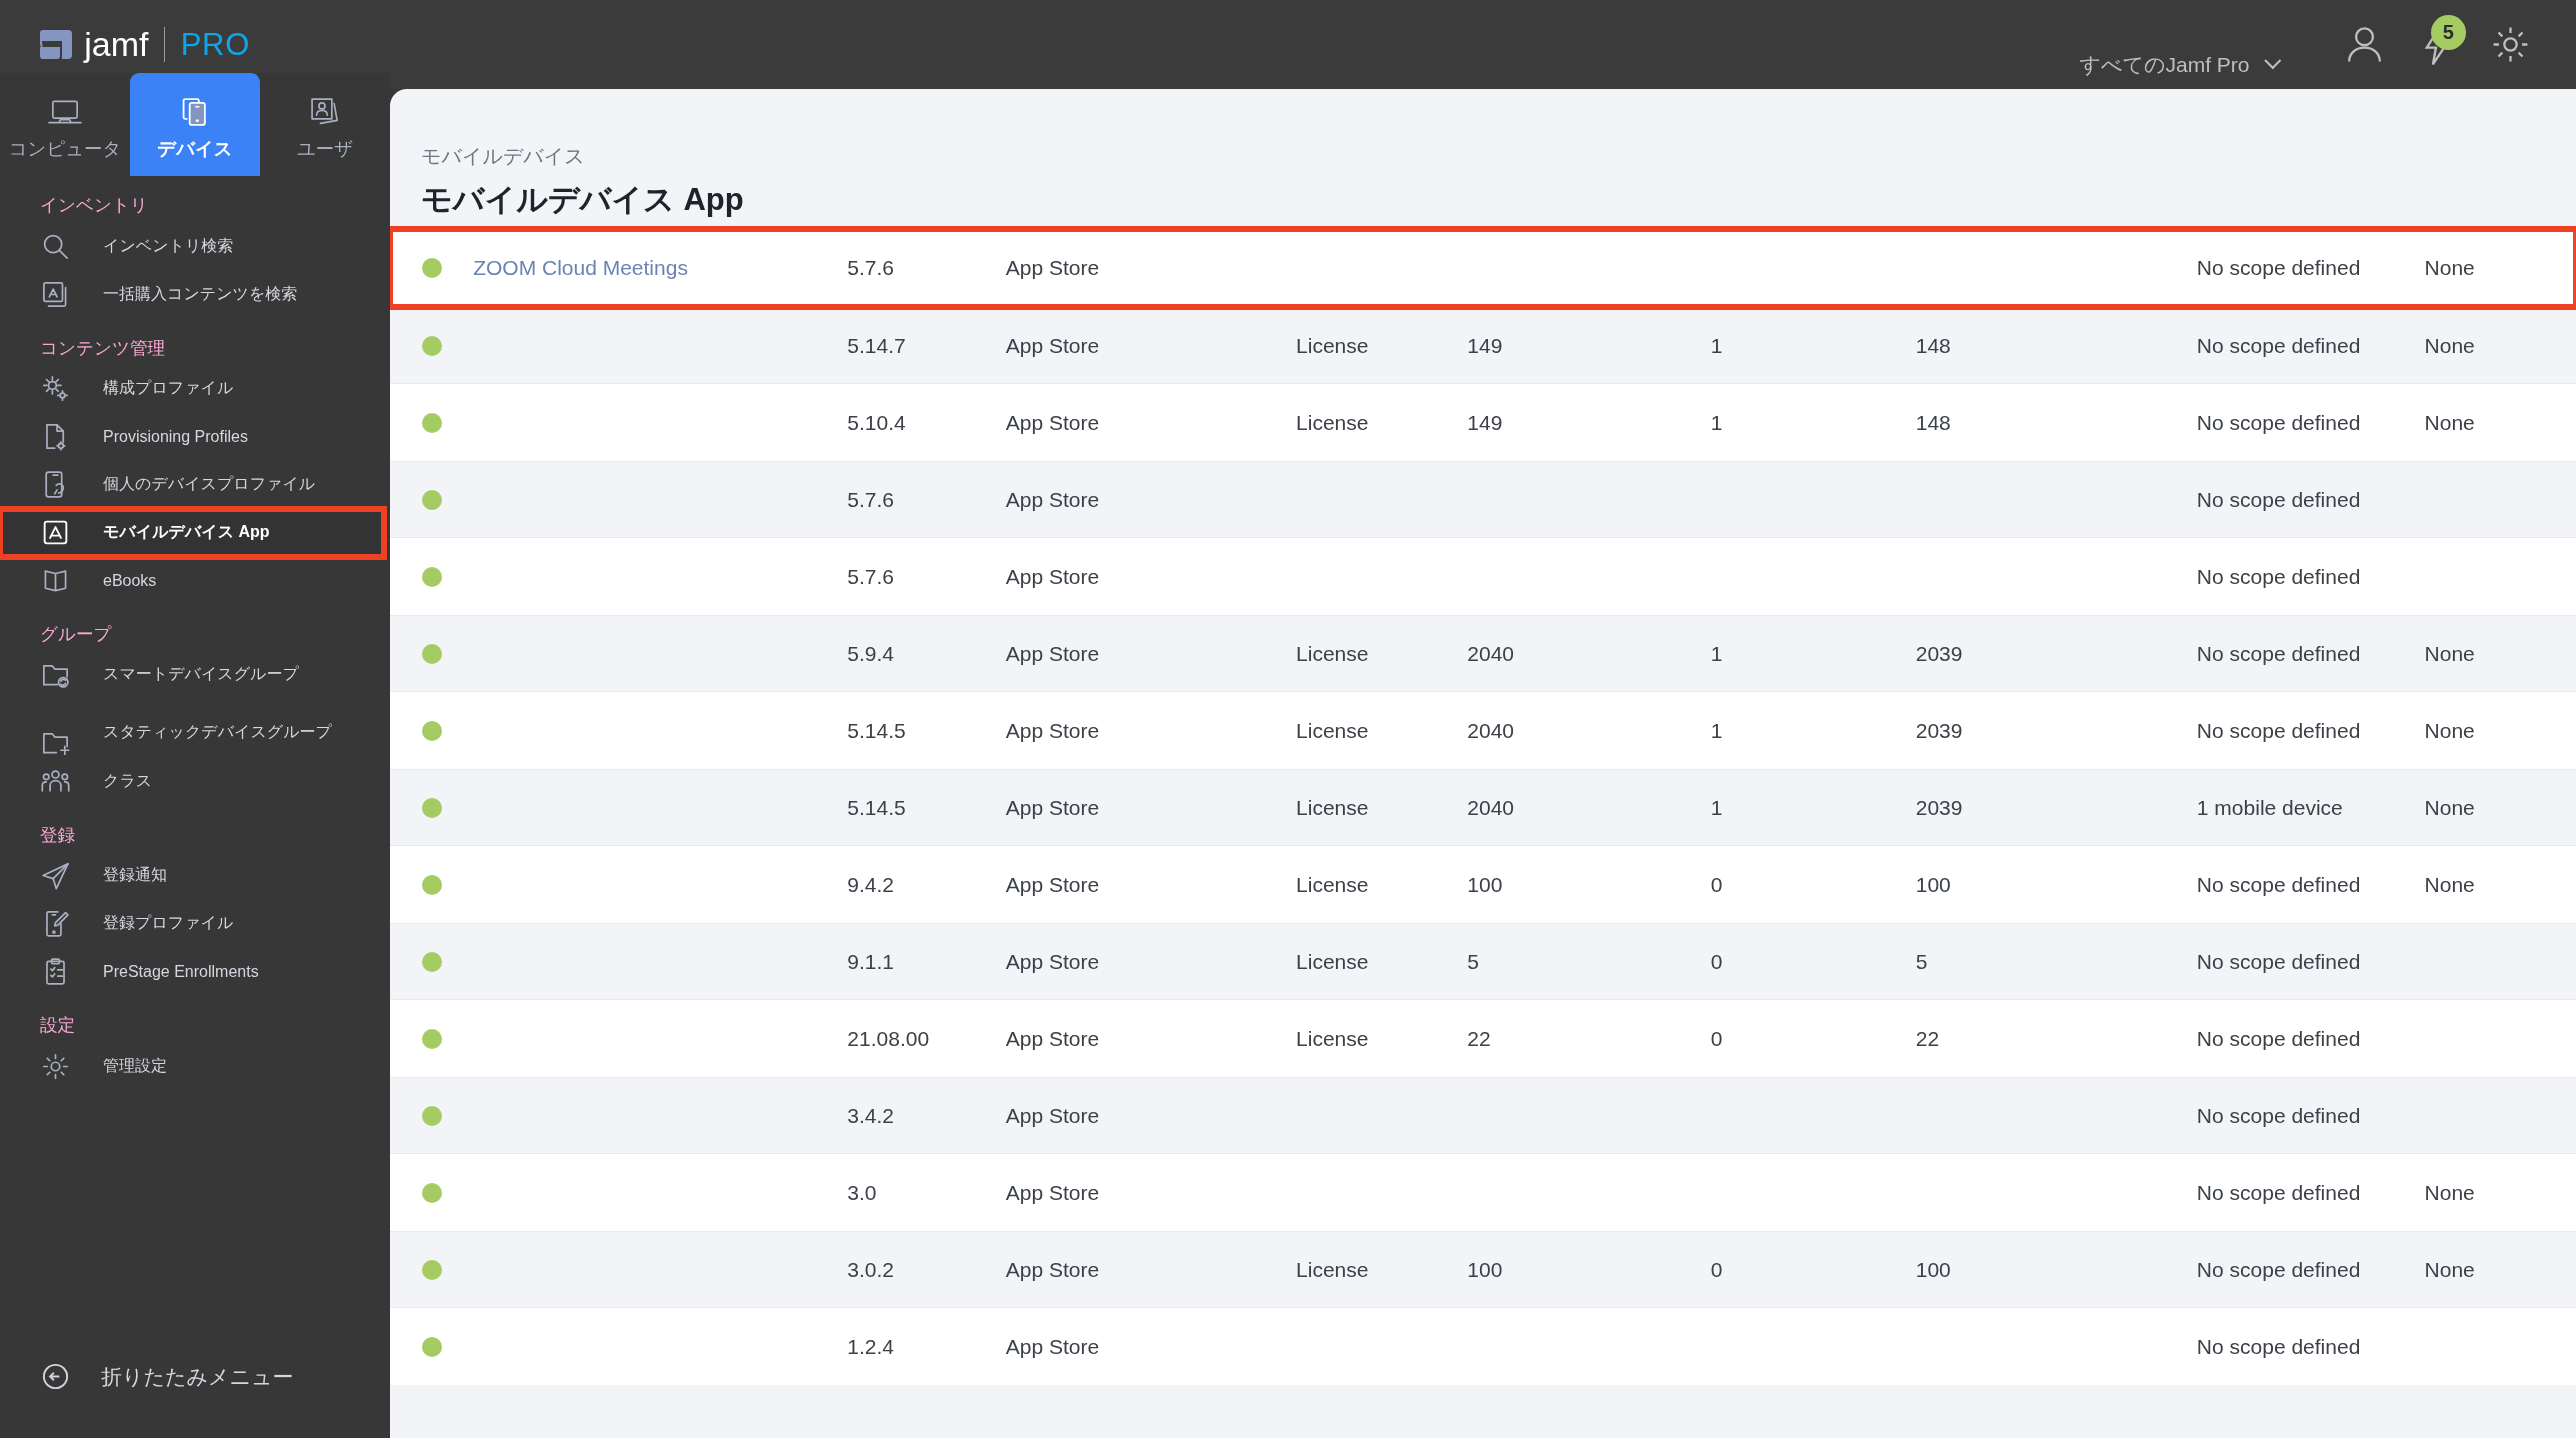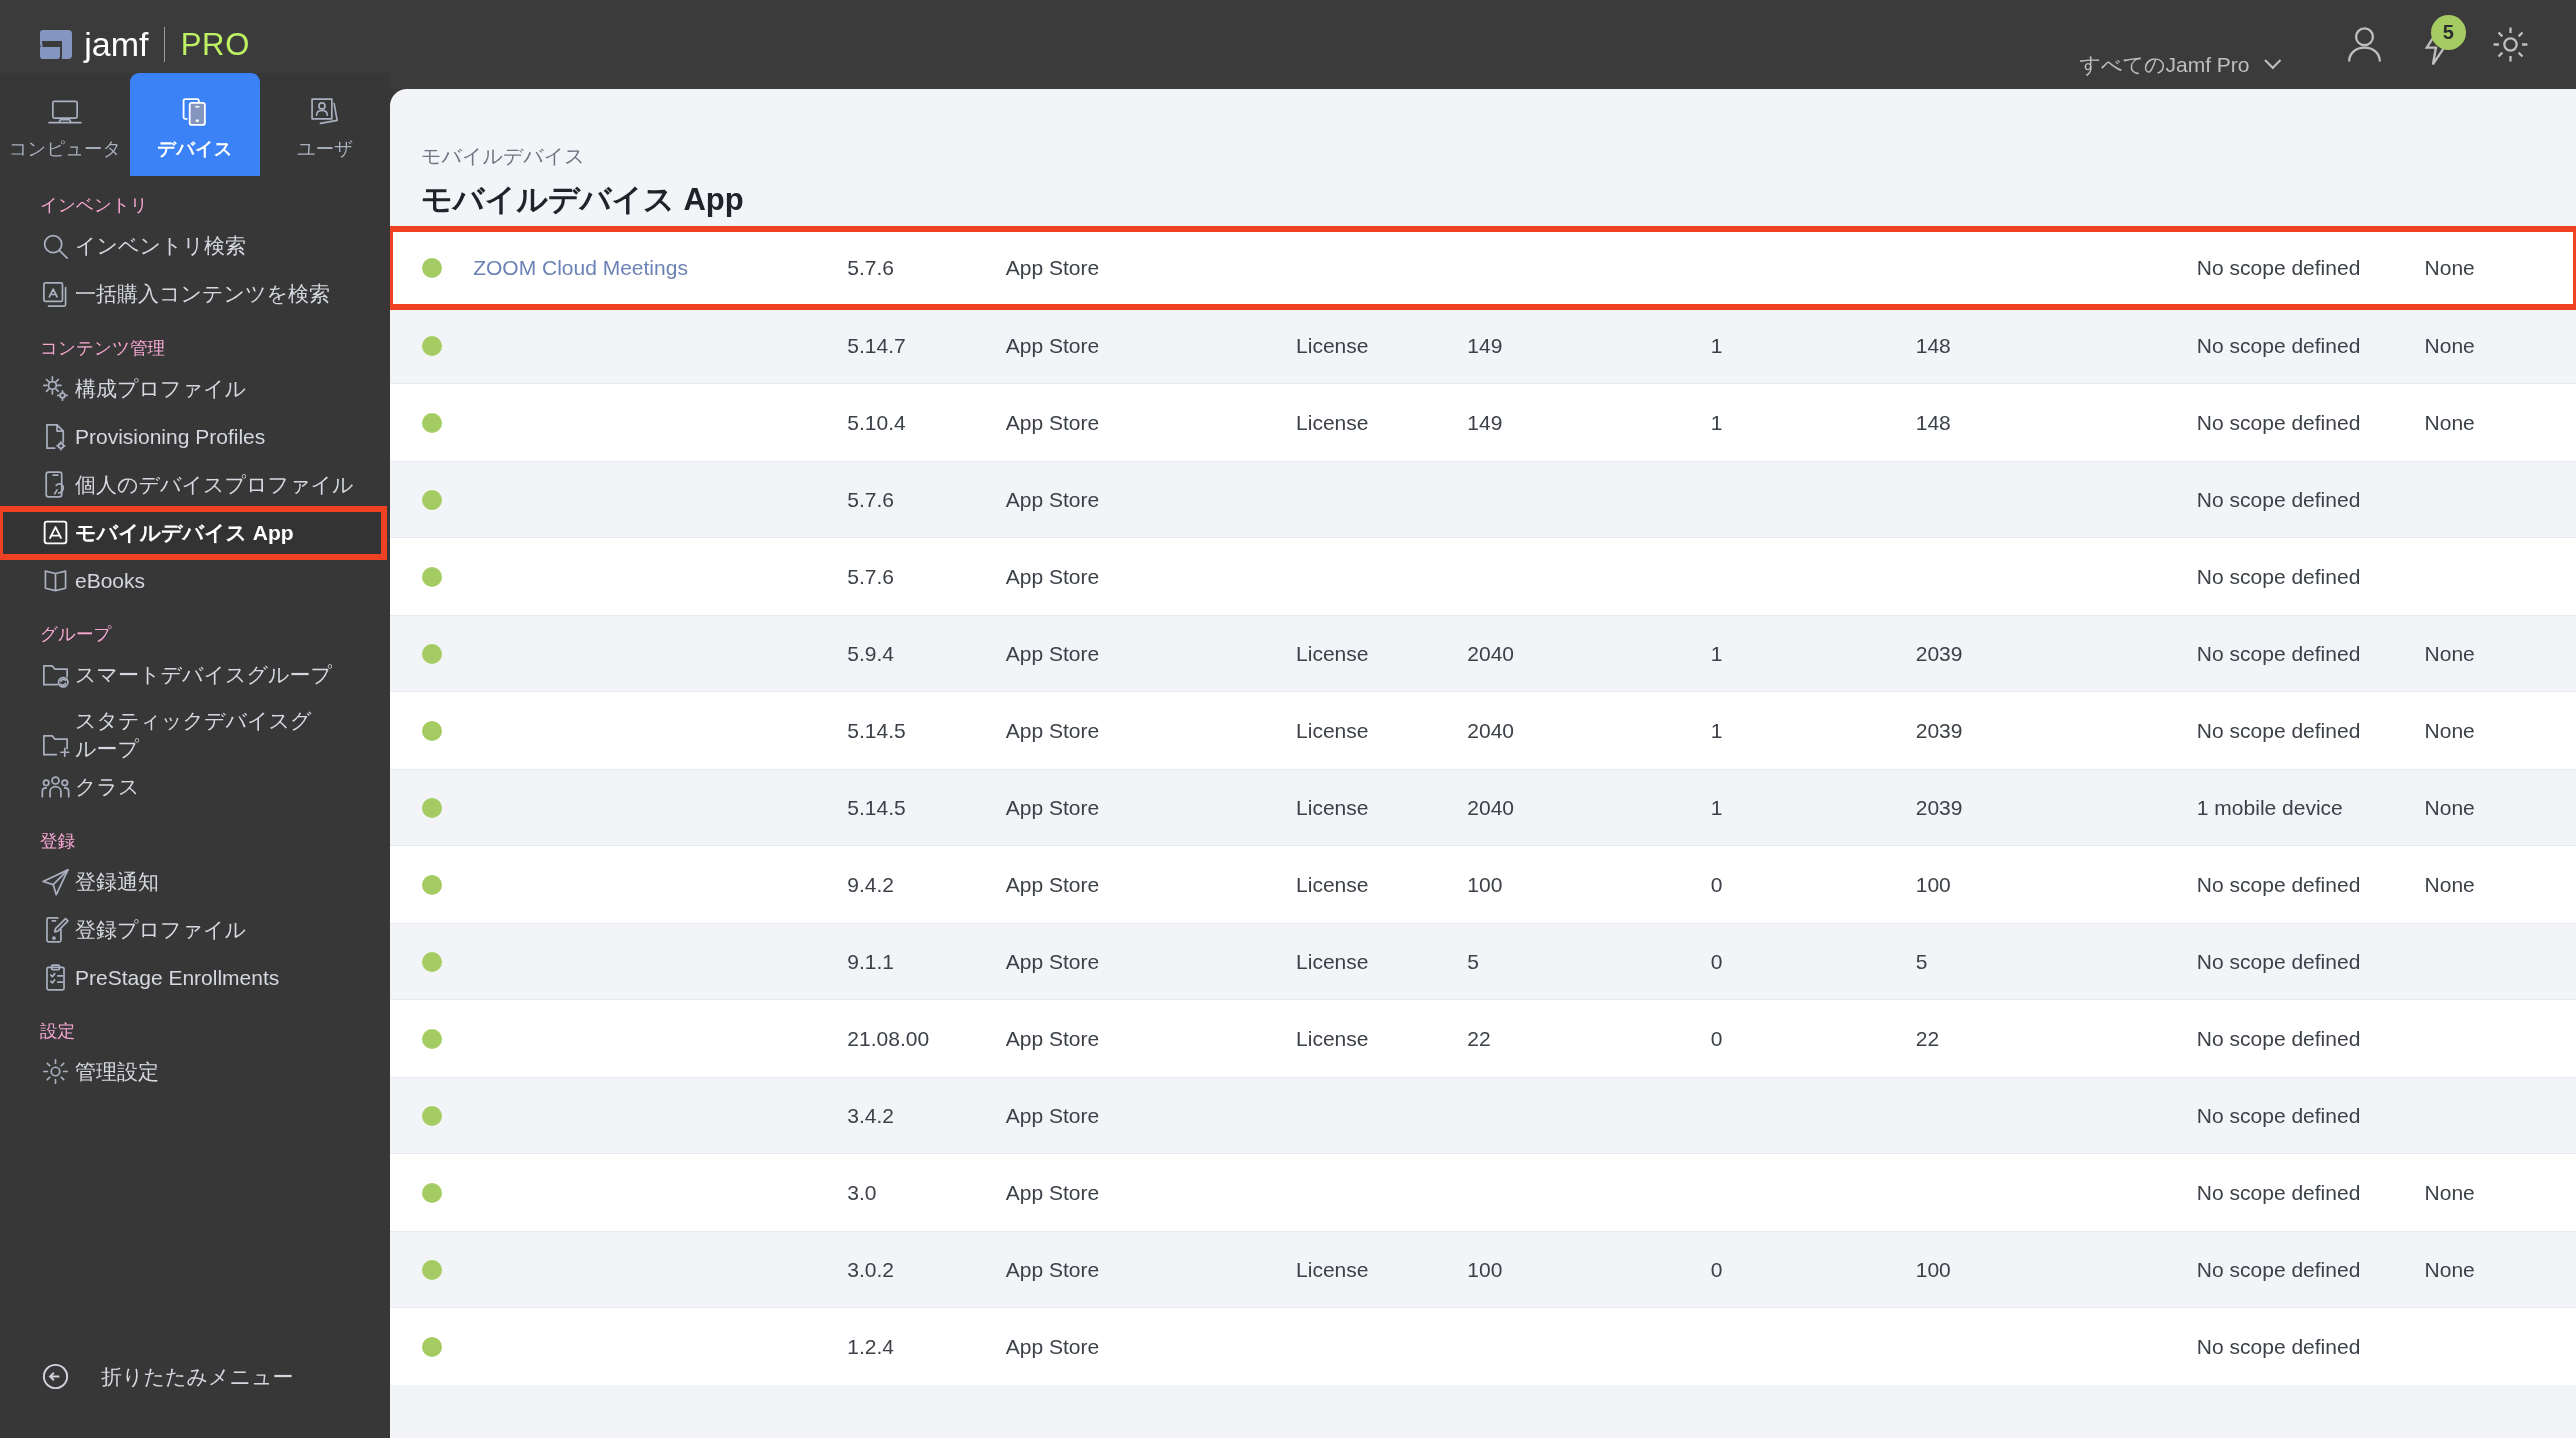--- a/index.html
+++ b/index.html
@@ -34,21 +34,21 @@
   }
   .logo-mark .sq2 {
     position: absolute; left: 0px; top: 18.4px; width: 20px; height: 12.3px;
     background: #8496bf; border-radius: 0 0 3.1px 3.1px;
   }
   #logo-text {
     font-size: 34px; color: #ffffff; margin-left: 12.3px;
     font-weight: 400; letter-spacing: 0px;
   }
   #logo-div { width: 1.5px; height: 35px; background: #9b9b9b; margin: 0 15.3px; }
-  #logo-pro { font-size: 31px; color: #bef264; font-weight: 400; letter-spacing: 0.8px; }
+  #logo-pro { font-size: 31px; color: #0ea5e9; font-weight: 400; letter-spacing: 0.8px; }
 
   #topbar-right {
     margin-left: auto; margin-right: 31px;
     display: flex; align-items: flex-end; gap: 4px;
   }
   #ctx-select {
     display: flex; align-items: center; gap: 17px;
     color: #bfbfbf; font-size: 21px; margin-right: 48px;
   }
   .chev { width: 11.5px; height: 11.5px; border-right: 2.3px solid #bfbfbf;
@@ -82,23 +82,23 @@
   .nav-tab .ti { height: 41px; display: flex; align-items: flex-end; }
 
   #nav-scroll { height: 1247px; position: relative; }
 
   .sec-label {
     color: #f9a8d4; font-size: 17.6px;
     padding: 0 0 0 40px; height: 34px; display: flex; align-items: center;
     margin-top: 12.3px;
   }
   .nav-item {
-    display: flex; align-items: center; gap: 4px;
+    display: flex; align-items: center; gap: 32px;
     padding-left: 40px; padding-right: 15.3px;
-    min-height: 48px; color: #d5d8e0; font-size: 21px;
+    min-height: 48px; color: #d5d8e0; font-size: 16px;
   }
   .nav-item .ni { width: 31px; height: 31px; flex: 0 0 31px; display: flex; align-items: center; justify-content: center; }
   .nav-item.selected {
     background: #333333; color: #ffffff; font-weight: 700;
     outline: 6.1px solid #f04124; outline-offset: -3.1px;
     margin-right: 6.1px;
   }
   .nav-item.wrap { align-items: center; padding-top: 7.7px; }
   .nav-item.wrap .ni { margin-top: 20px; }
   .nav-item.wrap .lbl { line-height: 1.35; max-width: 253px; }

